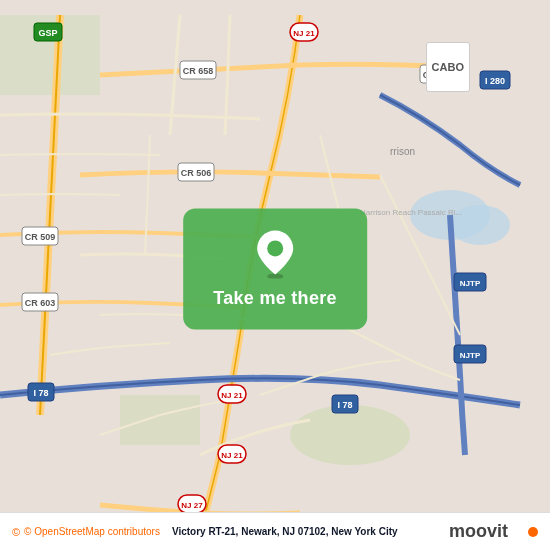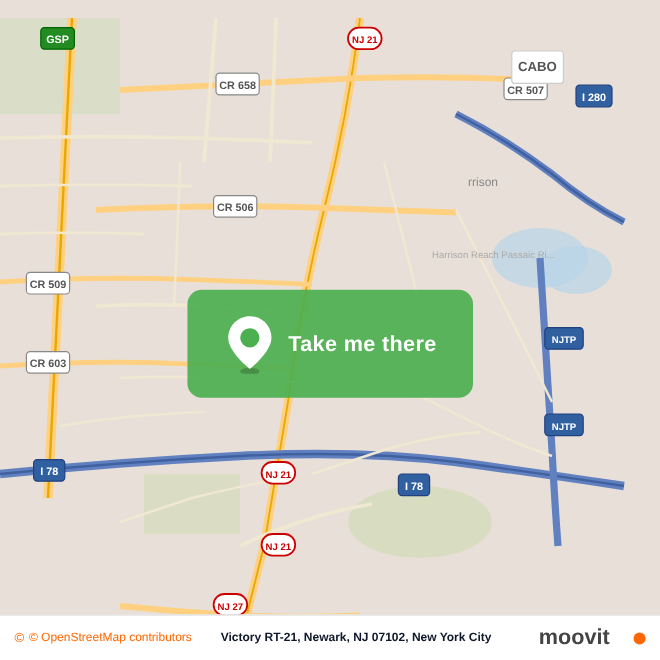--- a/index.html
+++ b/index.html
@@ -70,47 +70,46 @@
     
     .center-card {
       position: absolute;
       top: 50%;
       left: 50%;
       transform: translate(-50%, -55%);
       background: rgba(76, 175, 80, 0.92);
       border-radius: 12px;
       padding: 20px 30px;
       display: flex;
-      flex-direction: row;
+      flex-direction: column;
       align-items: center;
       gap: 10px;
       z-index: 5;
       min-width: 180px;
-      margin-top: 16px;
     }
 
     .take-me-there-btn {
       font-size: 18px;
       font-weight: bold;
       color: white;
       background: none;
       border: none;
       cursor: pointer;
       letter-spacing: 0.3px;
     }
 
     
     .cabo-label {
       position: absolute;
       top: 42px;
       right: 80px;
       background: #fff;
       border: 1px solid #ccc;
       border-radius: 3px;
-      padding: 7px 5px;
+      padding: 18px 5px;
       font-size: 11px;
       font-weight: bold;
       color: #555;
       z-index: 6;
     }
 
     
     .map-svg {
       position: absolute;
       top: 0; left: 0;
@@ -232,21 +231,21 @@
       <path d="M22 2 C12 2 4 10 4 20 C4 32 22 46 22 46 C22 46 40 32 40 20 C40 10 32 2 22 2 Z" fill="white"></path>
       <circle cx="22" cy="20" r="8" fill="#4CAF50"></circle>
     </svg>
 
     <button class="take-me-there-btn">Take me there</button>
   </div>
 
   <div class="bottom-bar">
     <div class="bottom-bar-left">
       <span class="osm-logo">©</span>
-      <span style="font-size:10px; color:#f60; margin-right:14px;">© OpenStreetMap contributors</span>
+      <span style="font-size:10px; color:#f60; margin-right:2px;">© OpenStreetMap contributors</span>
       <span style="font-size:10px; color:#0f172a; font-weight:700; margin-left:6px;">Victory RT-21, Newark, NJ 07102, New York City</span>
     </div>
 
     <div class="moovit-logo">
       <span class="moovit-text" style="font-size:18px; font-weight:bold; color:#444;">moovit</span>
       <span class="moovit-dot"></span>
     </div>
   </div>
 
 </div>

